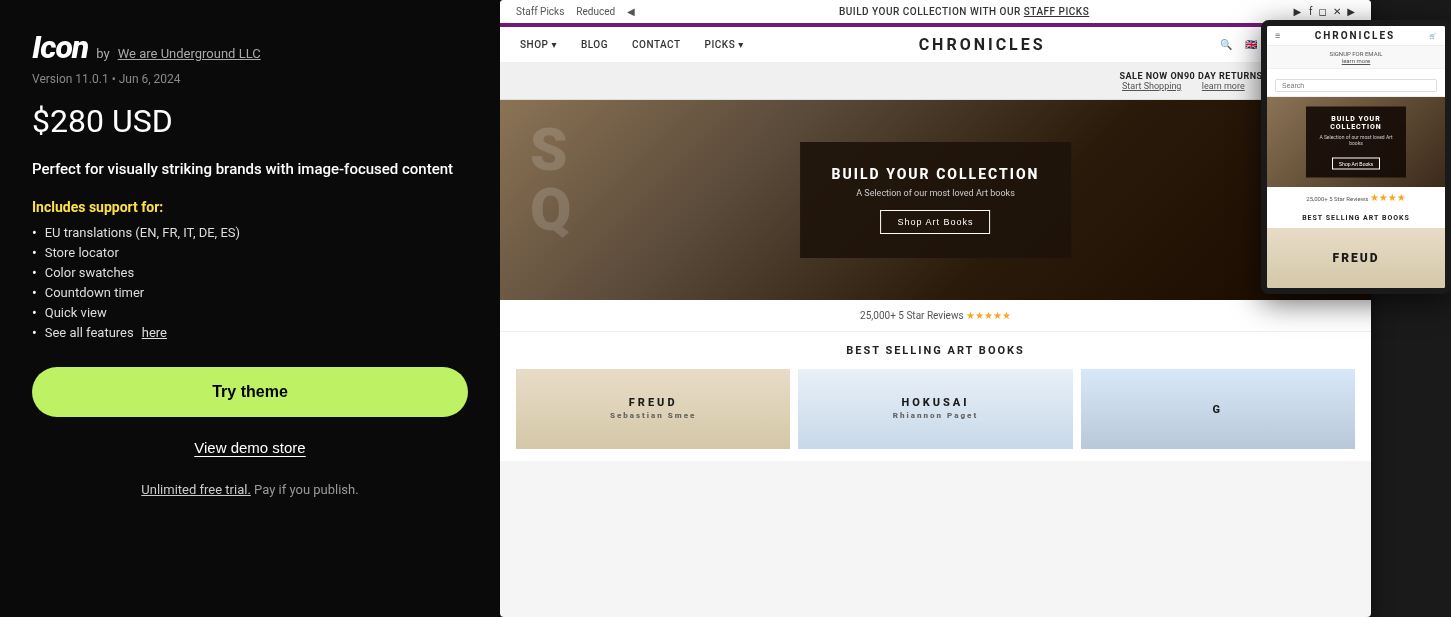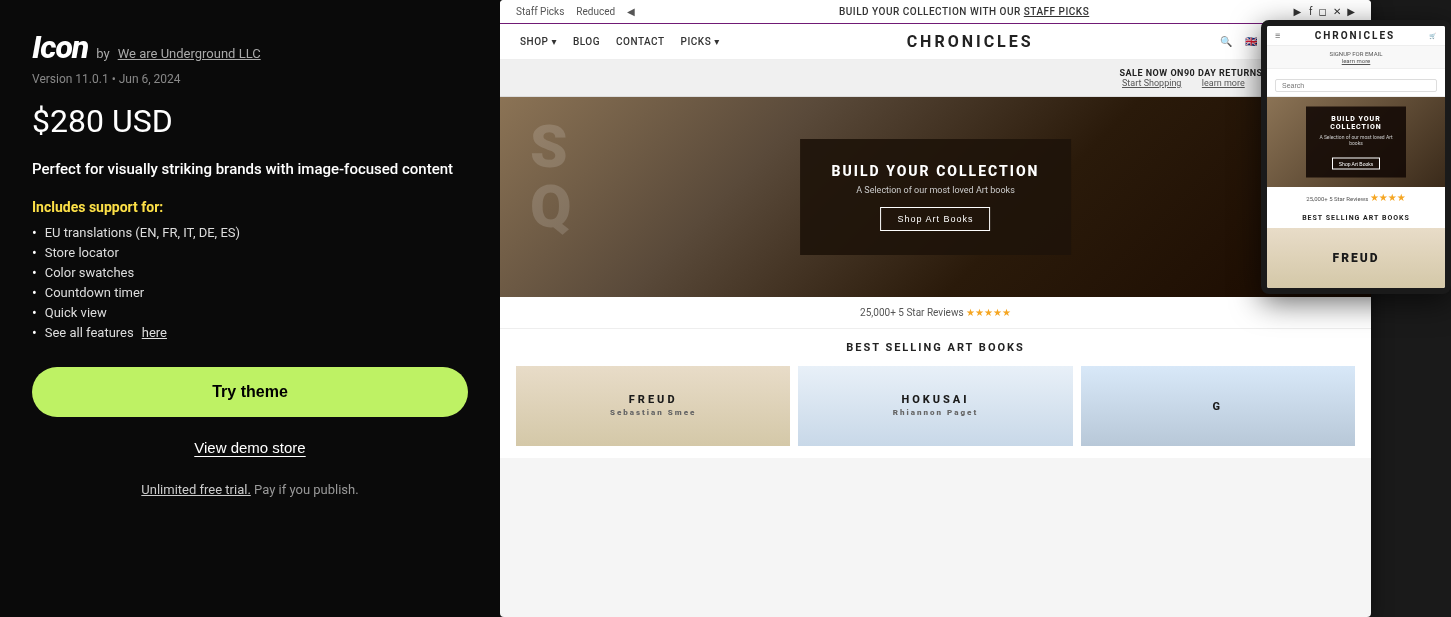--- a/index.html
+++ b/index.html
@@ -174,21 +174,21 @@
 
     
     .announce-bar {
       background: #fff;
       display: flex;
       align-items: center;
       justify-content: space-between;
       padding: 6px 16px;
       font-size: 10px;
       color: #333;
-      border-bottom: 1px solid #701a75;
+      border-bottom: 4px solid #701a75;
     }
 
     .announce-bar .nav-links {
       display: flex;
       gap: 12px;
       font-size: 10px;
       color: #555;
     }
 
     .announce-center {
@@ -219,21 +219,21 @@
       background: #fff;
       display: flex;
       align-items: center;
       padding: 8px 20px;
       border-bottom: 1px solid #eee;
       gap: 20px;
     }
 
     .nav-left {
       display: flex;
-      gap: 16px;
+      gap: 24px;
       font-size: 10px;
       color: #333;
       font-weight: 500;
       letter-spacing: 0.5px;
     }
 
     .nav-logo {
       flex: 1;
       text-align: center;
       font-size: 16px;

